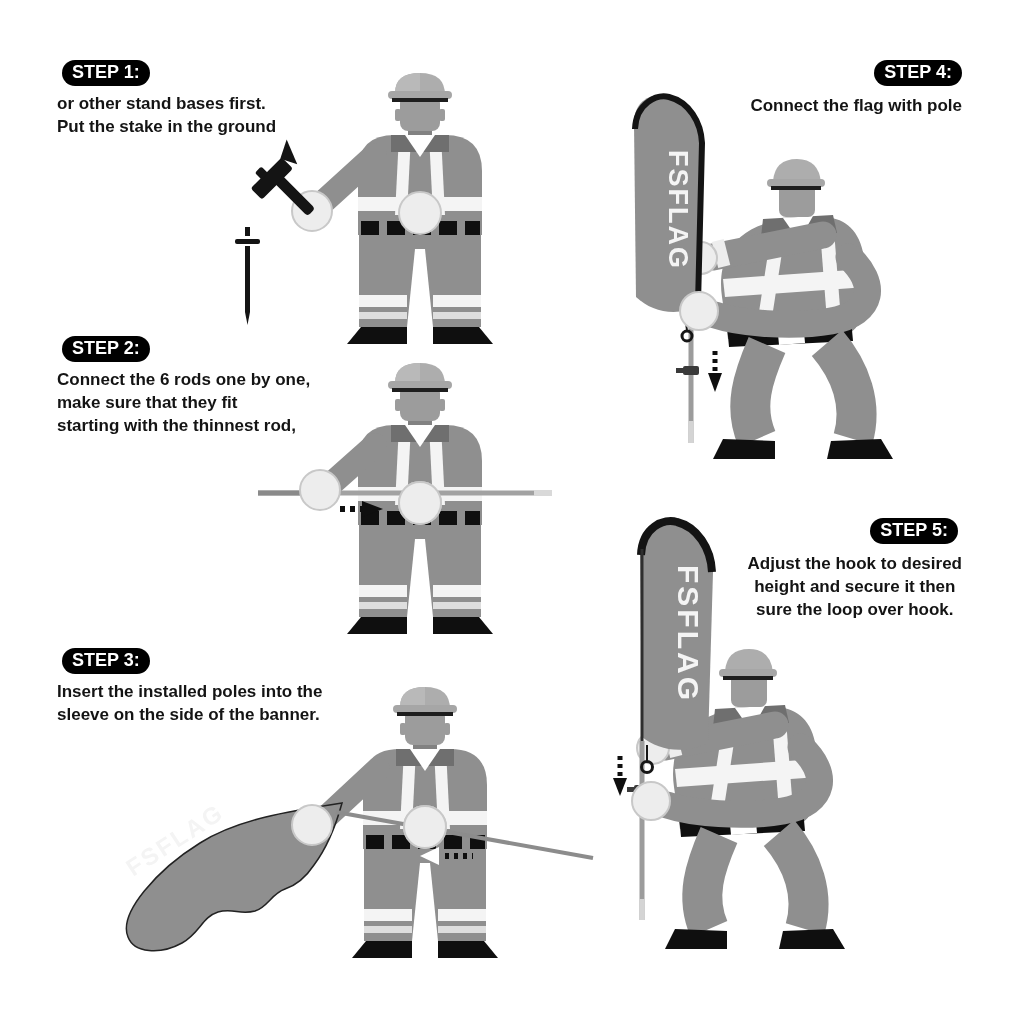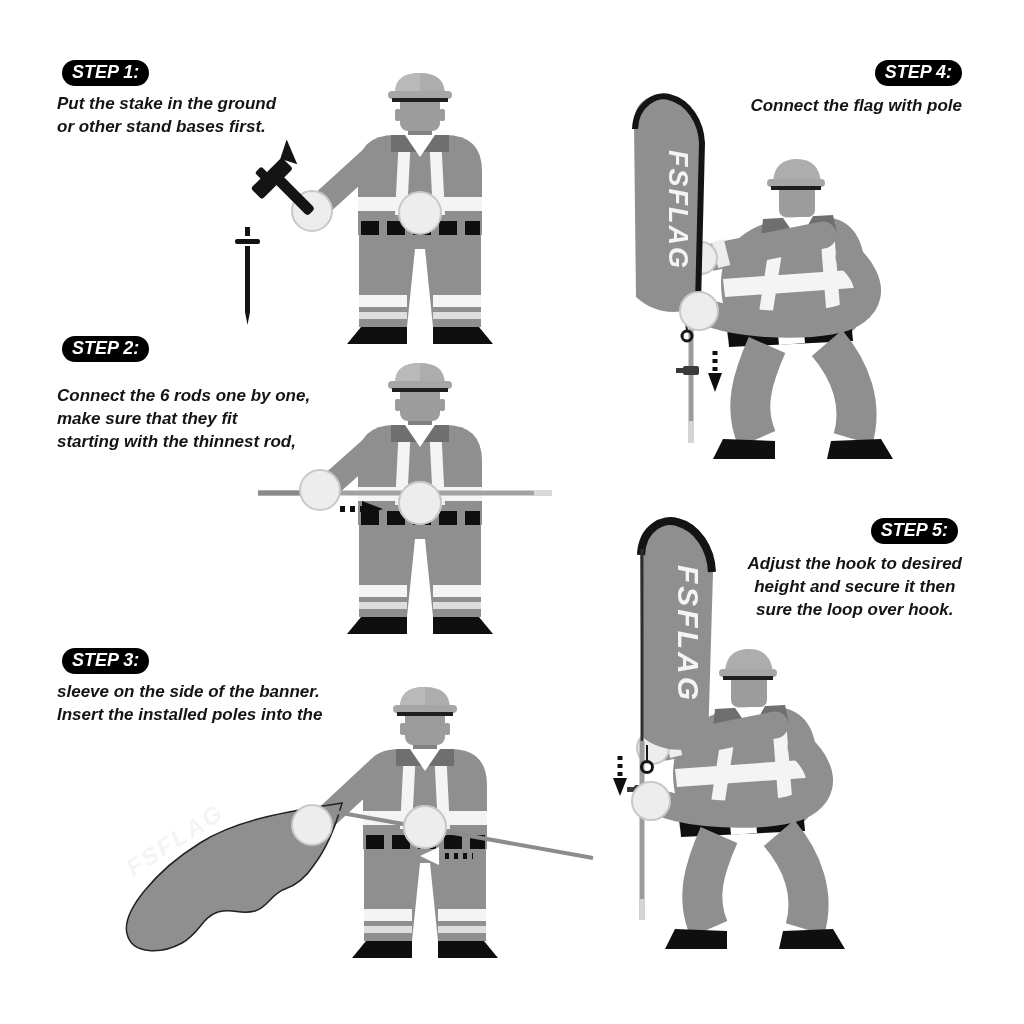--- a/index.html
+++ b/index.html
@@ -1,17 +1,17 @@
 <!DOCTYPE html>
 <html><head>
 <meta charset="utf-8">
 <style>
   html,body{margin:0;padding:0;background:#fff;}
   #canvas{position:relative;width:1024px;height:1024px;background:#ffffff;overflow:hidden;
-          font-family:"Liberation Sans", sans-serif;font-style:italic;}
+          font-family:"Liberation Sans", sans-serif;}
   .badge{position:absolute;background:#000;color:#fff;font-size:18px;font-weight:700;
          line-height:23px;padding:1px 10px 2px 10px;border-radius:13px;white-space:nowrap;}
   .step-text{position:absolute;color:#141414;font-size:17px;font-weight:700;line-height:23px;
              white-space:nowrap;}
   .step-text.right{text-align:center;}
   .vignette{position:absolute;overflow:visible;}
   
   .fig{fill:#8f8f8f;}
   .stripe{fill:#f4f4f4;}
   .stripe2{fill:#dedede;}
@@ -91,35 +91,35 @@
 
       <g id="lean-front">
         <path class="armstroke-lean" d="M 224,102 C 252,128 250,158 206,166 C 166,173 114,168 90,160"></path>
         <circle class="hand" cx="74" cy="156" r="19"></circle>
       </g>
     </defs>
   </svg>
 
   <span class="badge" style="left:62px;top:60px">STEP 1:</span>
   <div class="step-text" style="left:57px;top:92px">
+    <div>or other stand bases first.</div>
     <div>Put the stake in the ground</div>
-    <div>or other stand bases first.</div>
   </div>
 
   <span class="badge" style="left:62px;top:336px">STEP 2:</span>
-  <div class="step-text" style="left:57px;top:384px">
+  <div class="step-text" style="left:57px;top:368px">
     <div>Connect the 6 rods one by one,</div>
     <div>make sure that they fit</div>
     <div>starting with the thinnest rod,</div>
   </div>
 
   <span class="badge" style="left:62px;top:648px">STEP 3:</span>
   <div class="step-text" style="left:57px;top:680px">
+    <div>Insert the installed poles into the</div>
     <div>sleeve on the side of the banner.</div>
-    <div>Insert the installed poles into the</div>
   </div>
 
   <span class="badge" style="right:62px;top:60px">STEP 4:</span>
   <div class="step-text right" style="right:62px;top:94px">
     <div>Connect the flag with pole</div>
   </div>
 
   <span class="badge" style="right:66px;top:518px">STEP 5:</span>
   <div class="step-text right" style="right:62px;top:552px">
     <div>Adjust the hook to desired</div>

